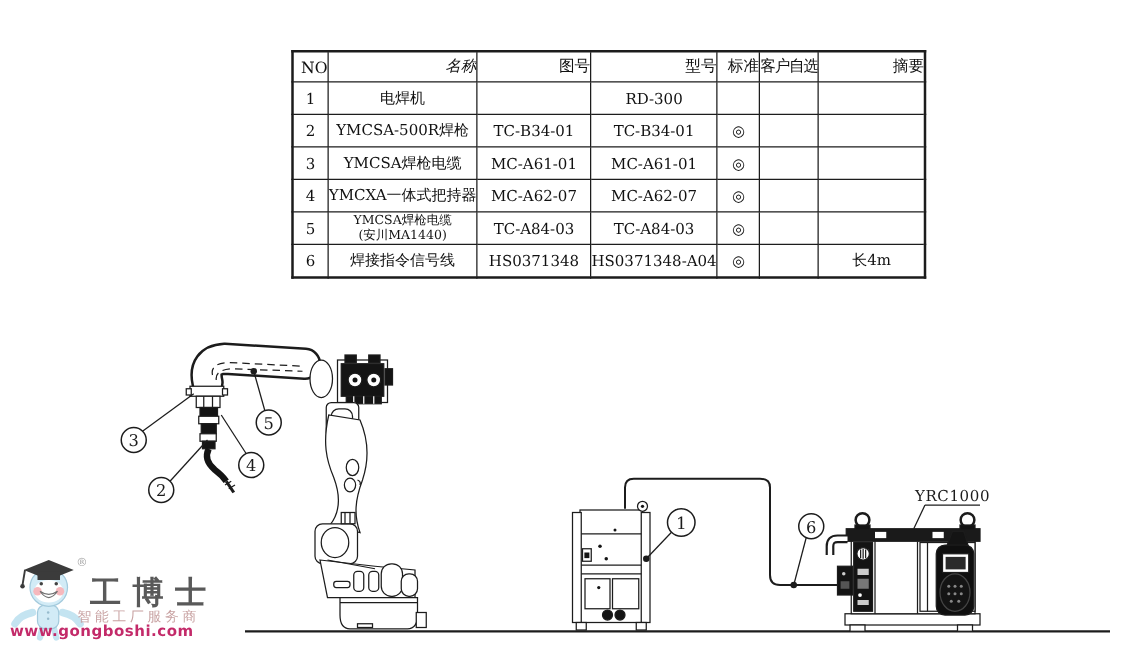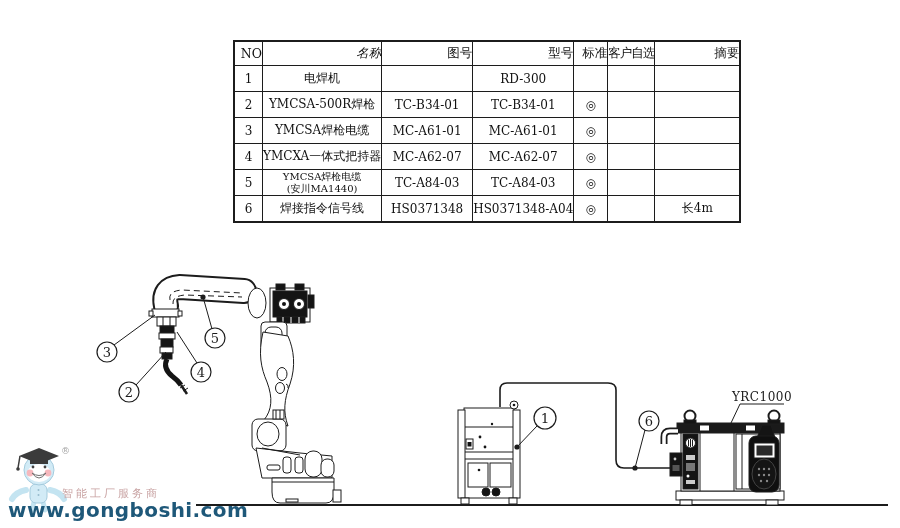--- a/index.html
+++ b/index.html
@@ -18,21 +18,21 @@
   td.num{font-size:11.5px;font-family:"DejaVu Serif","DejaVu Sans Mono",serif;}
   .name2line span{display:block;font-size:10px;line-height:1.15;}
   
   svg.canvas{position:absolute;left:0;top:0;}
   
   .logo{position:absolute;left:6px;top:444px;width:170px;height:80px;opacity:.92;}
   .logo .brand{position:absolute;left:66px;top:13px;font-size:25px;font-weight:bold;color:#4c4c4c;
                letter-spacing:9px;font-family:"DejaVu Serif",serif;}
   .logo .reg{position:absolute;left:55px;top:2px;font-size:9px;color:#9a9a9a;}
   .logo .tagline{position:absolute;left:56px;top:42px;font-size:11px;color:#c49b9b;letter-spacing:3px;}
-  .logo .site{position:absolute;left:2px;top:54px;font-size:20px;font-weight:bold;color:#0c4a6e;
+  .logo .site{position:absolute;left:2px;top:54px;font-size:12px;font-weight:bold;color:#be185d;
               font-family:"DejaVu Sans","Liberation Sans",sans-serif;letter-spacing:.4px;}
 </style>
 </head>
 <body>
 
 <div class="stage">
 
   <svg class="canvas" width="900" height="528" viewBox="0 0 900 528" fill="none" stroke="#1c1c1c" stroke-width="1">
 
     <line x1="196" y1="505" x2="888" y2="505" stroke-width="1.8"></line>
@@ -328,17 +328,18 @@
       <circle cx="24" cy="29" r="3.4" fill="#f6b3b8"></circle>
       <circle cx="42" cy="29" r="3.4" fill="#f6b3b8"></circle>
       <path d="M26,29 Q33,39 40,29 Q33,34 26,29" fill="#ffffff" stroke="#666" stroke-width="1"></path>
 
       <polygon points="13,12 33,4 53,12 33,20" fill="#2b2b2b"></polygon>
       <rect x="24" y="13" width="18" height="7" fill="#2b2b2b"></rect>
       <path d="M14,12 L12,24" stroke="#2b2b2b" stroke-width="1.5" fill="none"></path>
       <circle cx="12" cy="25" r="1.8" fill="#2b2b2b"></circle>
     </svg>
     <span class="reg">®</span>
+    <div class="brand">工博士</div>
     <div class="tagline">智能工厂服务商</div>
     <div class="site">www.gongboshi.com</div>
   </div>
 
 </div>
 
 </body></html>

